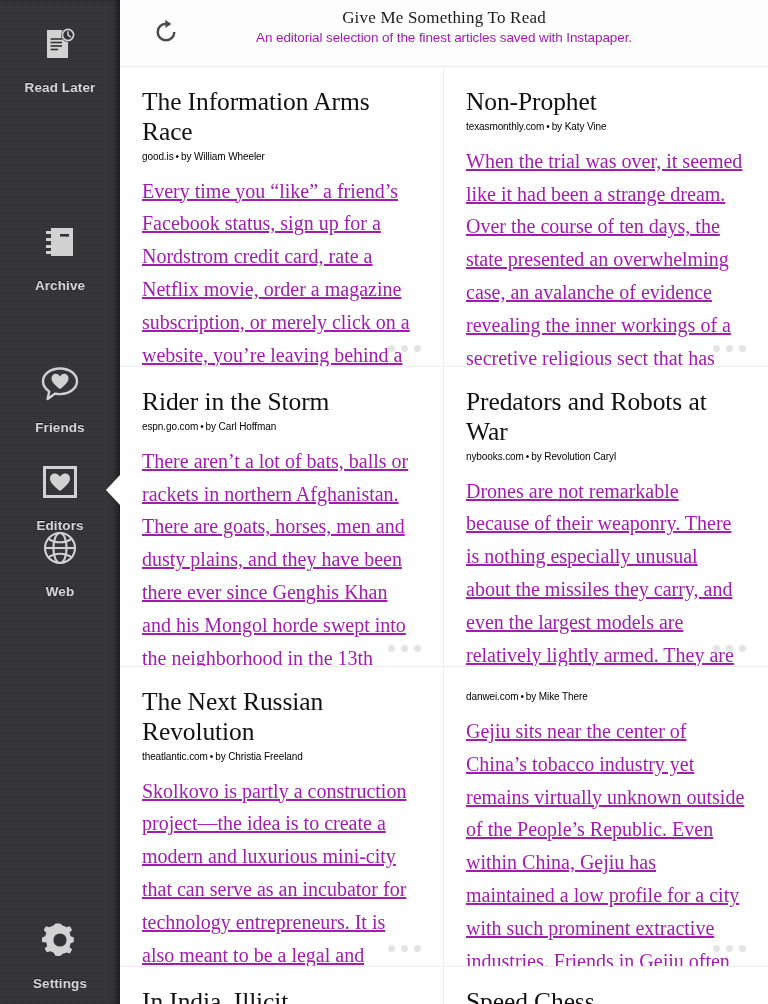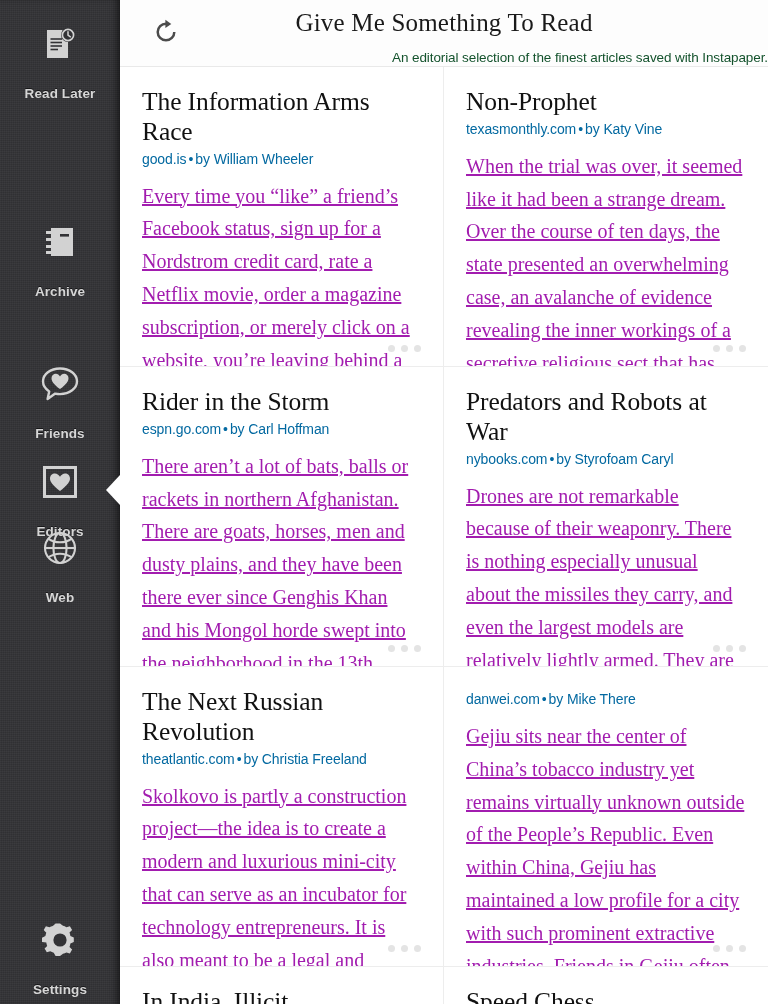--- a/index.html
+++ b/index.html
@@ -43,21 +43,21 @@
     user-select: none;
   }
   .nav-icon {
     height: 44px;
     display: flex;
     align-items: center;
     justify-content: center;
   }
   .nav-icon svg { display: block; }
   .nav-label {
-    margin-top: 20px;
+    margin-top: 14px;
     font-size: 13.5px;
     font-weight: bold;
     letter-spacing: .1px;
     color: #d6d6d6;
     text-shadow: 0 -1px 0 rgba(0,0,0,.55);
   }
 
   
   #selection-arrow {
     position: absolute;
@@ -96,32 +96,31 @@
     align-items: center;
     justify-content: center;
     cursor: pointer;
   }
   #header-text {
     padding-top: 9px;
     text-align: center;
   }
   #header-title {
     font-family: "Liberation Serif", serif;
-    font-size: 25px;
+    font-size: 17px;
     font-weight: normal;
     color: #1a1a1a;
     letter-spacing: .2px;
     line-height: 1.08;
   }
   #header-subtitle {
-    margin-top: 14px;
+    margin-top: 3px;
     font-size: 13.5px;
-    color: #14532d;
+    color: #a21caf;
     letter-spacing: -.1px;
-    text-align: right;
   }
 
   
   #grid {
     display: flex;
     flex-wrap: wrap;
     width: 648px;
   }
   .card {
     position: relative;
@@ -139,22 +138,22 @@
   .card-title {
     font-family: "Liberation Serif", serif;
     font-size: 25.5px;
     font-weight: normal;
     line-height: 1.17;
     color: #111111;
     letter-spacing: -.1px;
   }
   .card-meta {
     margin-top: 4px;
-    font-size: 14px;
-    color: #0369a1;
+    font-size: 10px;
+    color: #000000;
     letter-spacing: -.1px;
     white-space: nowrap;
     overflow: hidden;
   }
   .card-meta .sep { padding: 0 2px; }
   .card-excerpt {
     margin-top: 13px;
     font-family: "Liberation Serif", serif;
     font-size: 20px;
     line-height: 1.64;
@@ -313,21 +312,21 @@
           <div class="card-meta"><span>espn.go.com</span><span class="sep">•</span><span>by Carl Hoffman</span></div>
           <p class="card-excerpt">There aren’t a lot of bats, balls or rackets in northern Afghanistan. There are goats, horses, men and dusty plains, and they have been there ever since Genghis Khan and his Mongol horde swept into the neighborhood in the 13th century. Their game, then, is simple. Men on horseback grab a goat from a chalk circle, carry it…</p>
           <div class="card-dots">
             <i></i>
             <i></i>
             <i></i>
           </div>
         </article>
         <article class="card">
           <h2 class="card-title">Predators and Robots at War</h2>
-          <div class="card-meta"><span>nybooks.com</span><span class="sep">•</span><span>by Styrofoam Caryl</span></div>
+          <div class="card-meta"><span>nybooks.com</span><span class="sep">•</span><span>by Revolution Caryl</span></div>
           <p class="card-excerpt">Drones are not remarkable because of their weaponry. There is nothing especially unusual about the missiles they carry, and even the largest models are relatively lightly armed. They are not fast or nimble. What makes them powerful is their ability to see and think. Most of the…</p>
           <div class="card-dots">
             <i></i>
             <i></i>
             <i></i>
           </div>
         </article>
         <article class="card">
           <h2 class="card-title">The Next Russian Revolution</h2>
           <div class="card-meta"><span>theatlantic.com</span><span class="sep">•</span><span>by Christia Freeland</span></div>

